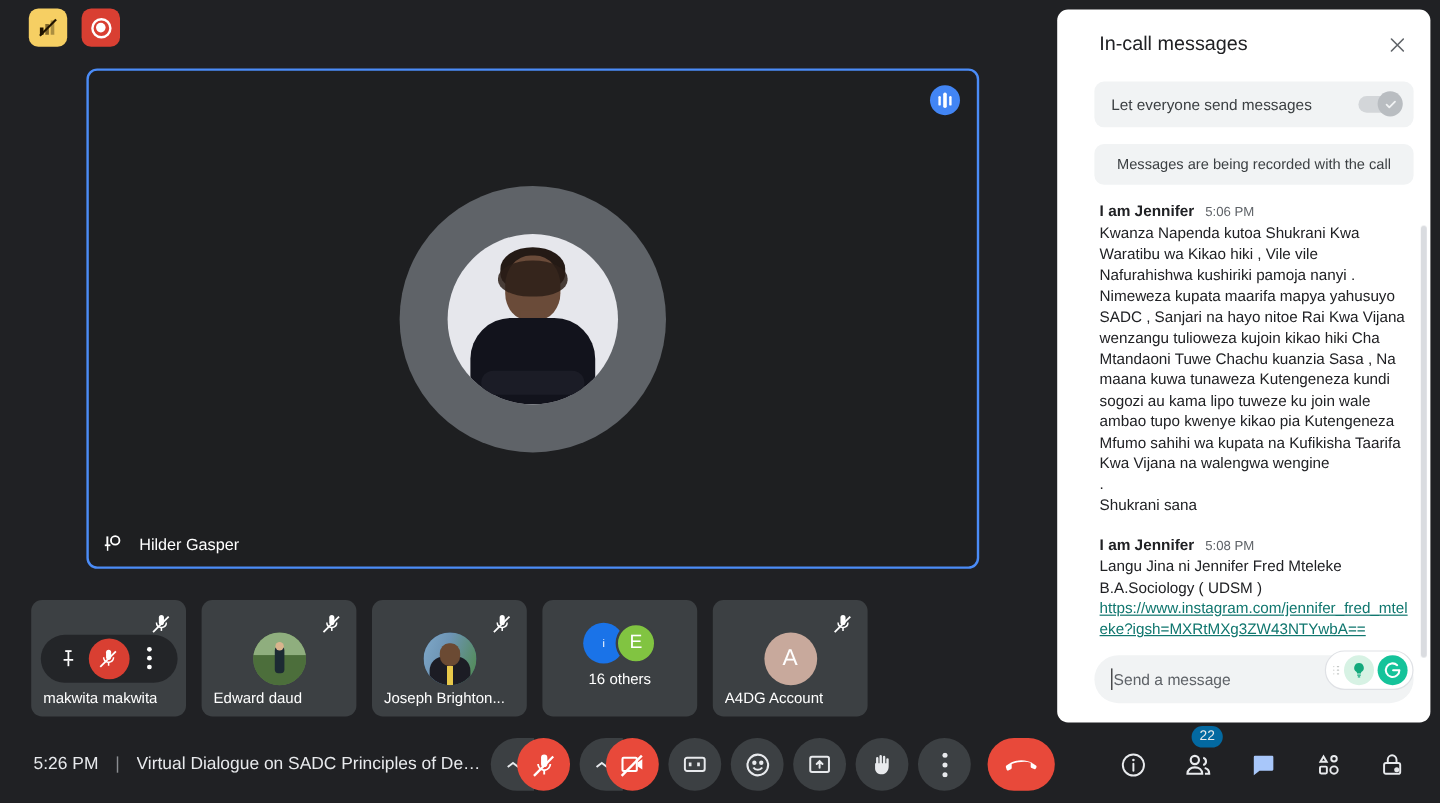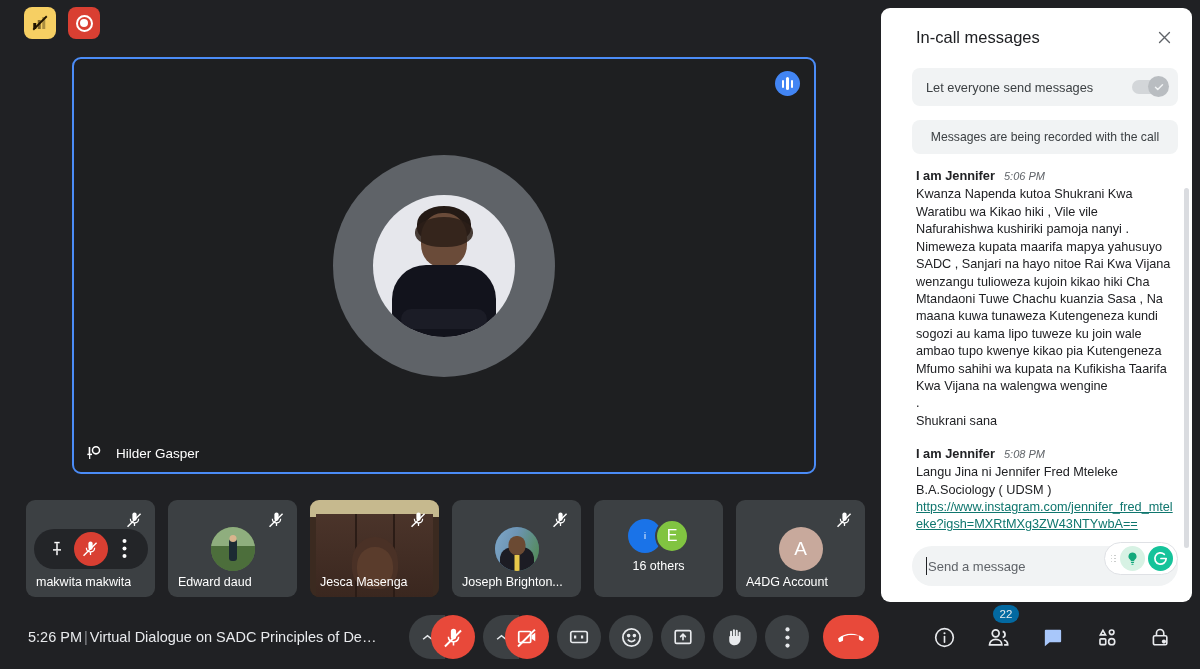--- a/index.html
+++ b/index.html
@@ -196,21 +196,21 @@
 
   
   .bottombar {
     position: absolute; left: 0; bottom: 0;
     width: 1200px; height: 64px;
     background: #202124;
     display: flex; align-items: center;
   }
   .meetinfo {
     position: absolute; left: 28px;
-    display: flex; align-items: center; gap: 2px;
+    display: flex; align-items: center; gap: 14px;
     color: #e8eaed; font-size: 14.5px; white-space: nowrap;
   }
   .meetinfo .sep { color: #8a8d91; }
   .meetinfo .title { max-width: 300px; overflow: hidden; text-overflow: ellipsis; }
 
   .center-ctrls {
     position: absolute; left: 409px;
     display: flex; align-items: center; gap: 8px;
   }
   .ctl-group { position: relative; display: flex; align-items: center; }
@@ -296,21 +296,21 @@
 
   .chat-body {
     flex: 1 1 auto;
     padding: 14px 18px 6px 18px;
     overflow-y: auto;
     position: relative;
   }
   .msg { margin-bottom: 16px; }
   .msg-head { display: flex; align-items: baseline; gap: 9px; margin-bottom: 3px; }
   .msg-author { font-size: 12.8px; font-weight: bold; color: #202124; }
-  .msg-time { font-size: 11px; color: #5f6368; font-style: italic; }
+  .msg-time { font-size: 11px; color: #5f6368; }
   .msg-body { font-size: 12.7px; line-height: 17.4px; color: #202124; white-space: pre-line; }
   .msg-link { font-size: 12.7px; line-height: 17.4px; color: #0f766e; text-decoration: underline; word-break: break-all; display:block; }
 
   .chat-foot {
     flex: 0 0 auto;
     padding: 8px 14px 16px 14px;
     position: relative;
   }
   .composer {
     height: 40px; background: #f1f3f4; border-radius: 20px;
@@ -445,36 +445,20 @@
         <div class="tile-mute">
           <svg width="17" height="17" viewBox="0 0 24 24" fill="#ffffff">
             <path d="M12 14a3 3 0 0 0 3-3V5a3 3 0 0 0-6 0v6a3 3 0 0 0 3 3z"></path>
             <path d="M17 11a5 5 0 0 1-10 0H5.3a6.7 6.7 0 0 0 5.8 6.6V21h1.8v-3.4A6.7 6.7 0 0 0 18.7 11z"></path>
             <rect x="1.5" y="20.3" width="26" height="2.1" transform="rotate(-45 3 21)" fill="#fff"></rect>
           </svg>
         </div>
         <div class="tile-label">Edward daud</div>
       </div>
 
-      <div class="tile video">
-        <div class="vid-bg">
-          <div class="vid-top"></div>
-          <div class="vid-chair"></div>
-          <div class="vid-head"></div>
-          <div class="vid-face"></div>
-        </div>
-        <div class="tile-mute">
-          <svg width="17" height="17" viewBox="0 0 24 24" fill="#ffffff">
-            <path d="M12 14a3 3 0 0 0 3-3V5a3 3 0 0 0-6 0v6a3 3 0 0 0 3 3z"></path>
-            <path d="M17 11a5 5 0 0 1-10 0H5.3a6.7 6.7 0 0 0 5.8 6.6V21h1.8v-3.4A6.7 6.7 0 0 0 18.7 11z"></path>
-            <rect x="1.5" y="20.3" width="26" height="2.1" transform="rotate(-45 3 21)" fill="#fff"></rect>
-          </svg>
-        </div>
-        <div class="tile-label">Jesca Masenga</div>
-      </div>
 
       <div class="tile">
         <div class="tile-avatar joseph">
           <div class="jo-bg"></div>
             <div class="jo-suit"></div>
           <div class="jo-tie"></div>
             <div class="jo-head"></div>
         </div>
         <div class="tile-mute">
           <svg width="17" height="17" viewBox="0 0 24 24" fill="#ffffff">

